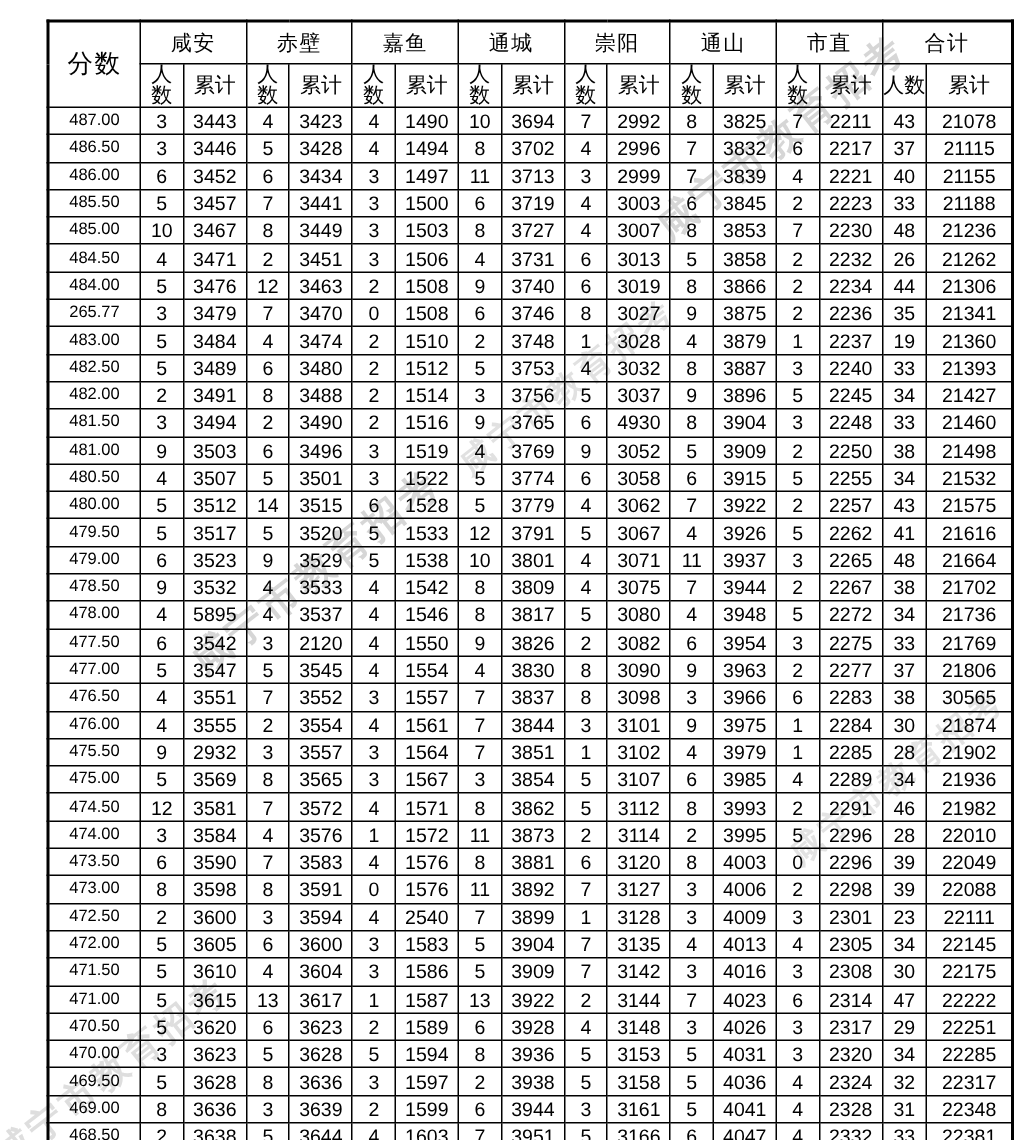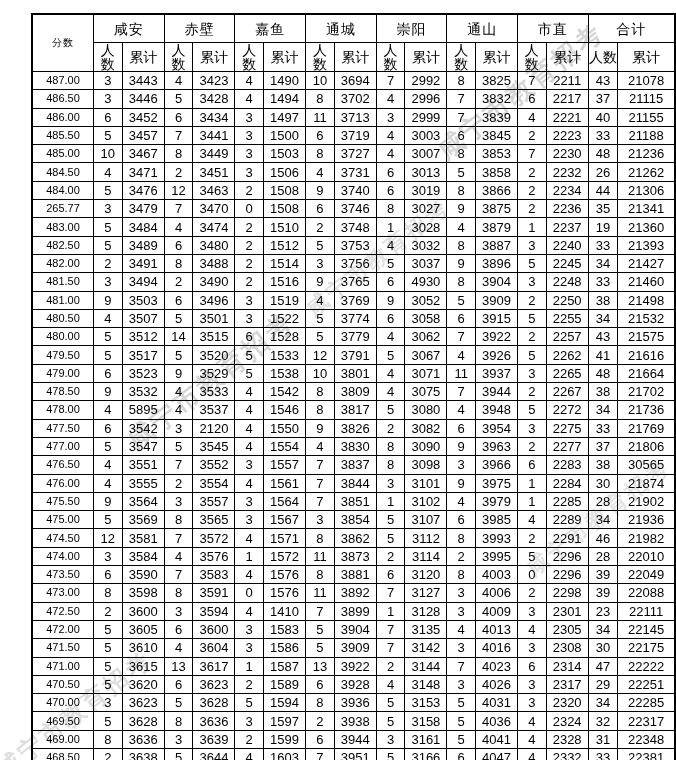--- a/index.html
+++ b/index.html
@@ -44,21 +44,21 @@
   
   table.grade{border:2px solid #000;}
 
   thead th{
     font-family:"DejaVu Sans","Liberation Sans",sans-serif;
     font-size:14px;
     letter-spacing:1px;
   }
   thead th.grp{height:27px;}
   thead th.sub{height:22px;font-size:14px;letter-spacing:0px;margin-left:18px;}
-  thead th.score{height:49px;font-size:10px;letter-spacing:1px;}
+  thead th.score{height:49px;font-size:17px;letter-spacing:1px;}
 
   tbody td{
     height:17.3px;
     font-size:13px;
     font-family:"Liberation Sans","DejaVu Sans",sans-serif;
   }
   tbody td.sc{font-size:11px;}
 
   
   col.c-score{width:68px;}
@@ -563,21 +563,21 @@
           <td>9</td>
           <td>3975</td>
           <td>1</td>
           <td>2284</td>
           <td>30</td>
           <td>21874</td>
         </tr>
         <tr>
           <td class="sc">475.50</td>
           <td>9</td>
-          <td>3564</td>
+          <td>2932</td>
           <td>3</td>
           <td>3557</td>
           <td>3</td>
           <td>1564</td>
           <td>7</td>
           <td>3851</td>
           <td>1</td>
           <td>3102</td>
           <td>4</td>
           <td>3979</td>
@@ -681,21 +681,21 @@
           <td>39</td>
           <td>22088</td>
         </tr>
         <tr>
           <td class="sc">472.50</td>
           <td>2</td>
           <td>3600</td>
           <td>3</td>
           <td>3594</td>
           <td>4</td>
-          <td>1410</td>
+          <td>2540</td>
           <td>7</td>
           <td>3899</td>
           <td>1</td>
           <td>3128</td>
           <td>3</td>
           <td>4009</td>
           <td>3</td>
           <td>2301</td>
           <td>23</td>
           <td>22111</td>

